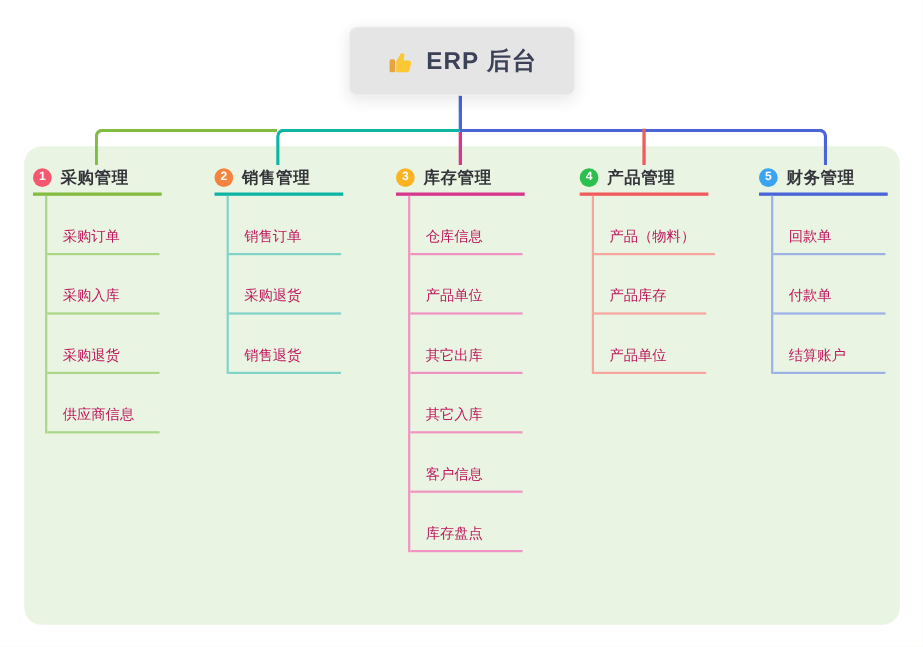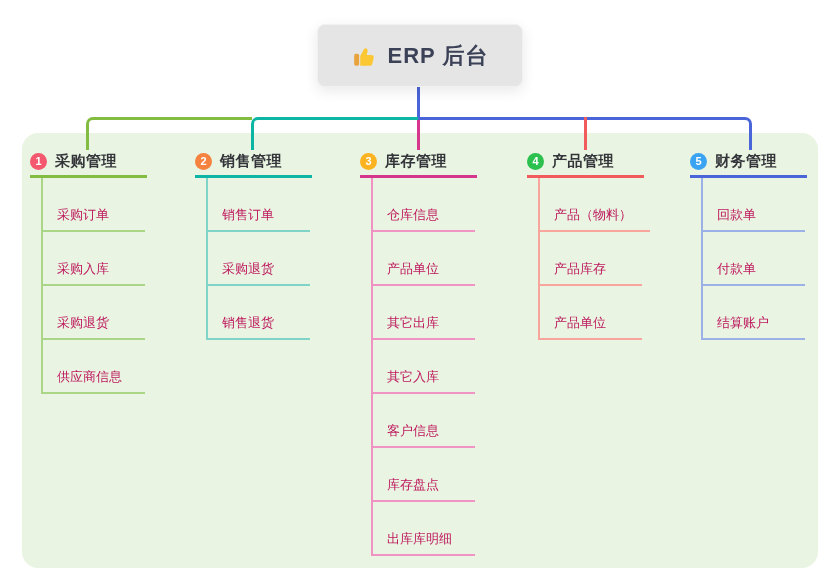--- a/index.html
+++ b/index.html
@@ -143,23 +143,20 @@
     </div>
     <div class="child">
       <span class="child-label" style="border-bottom-color: rgb(240, 147, 194);">其它入库</span>
     </div>
     <div class="child">
       <span class="child-label" style="border-bottom-color: rgb(240, 147, 194);">客户信息</span>
     </div>
     <div class="child">
       <span class="child-label" style="border-bottom-color: rgb(240, 147, 194);">库存盘点</span>
     </div>
-    <div class="child">
-      <span class="child-label" style="border-bottom-color: rgb(240, 147, 194);">出库库明细</span>
-    </div>
   </div>
 
   <div class="col-header c3" style="border-bottom-color: rgb(241, 91, 91);">
     <span class="badge" style="background-color: rgb(44, 192, 78);">4</span>
     <span class="col-title">产品管理</span>
   </div>
   <div class="children k3" style="border-left-color: rgb(248, 165, 157);">
     <div class="child">
       <span class="child-label" style="border-bottom-color: rgb(248, 165, 157);">产品（物料）</span>
     </div>

